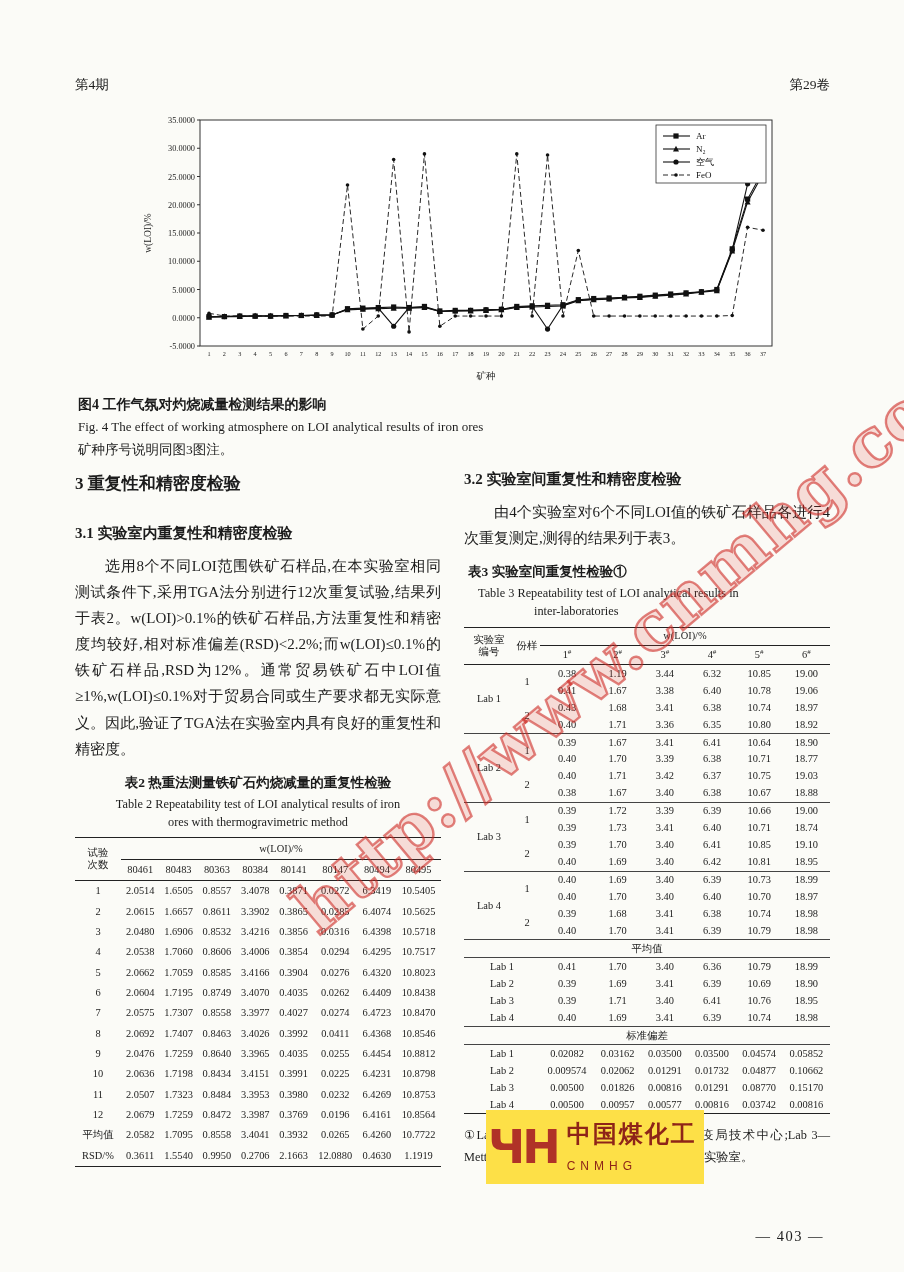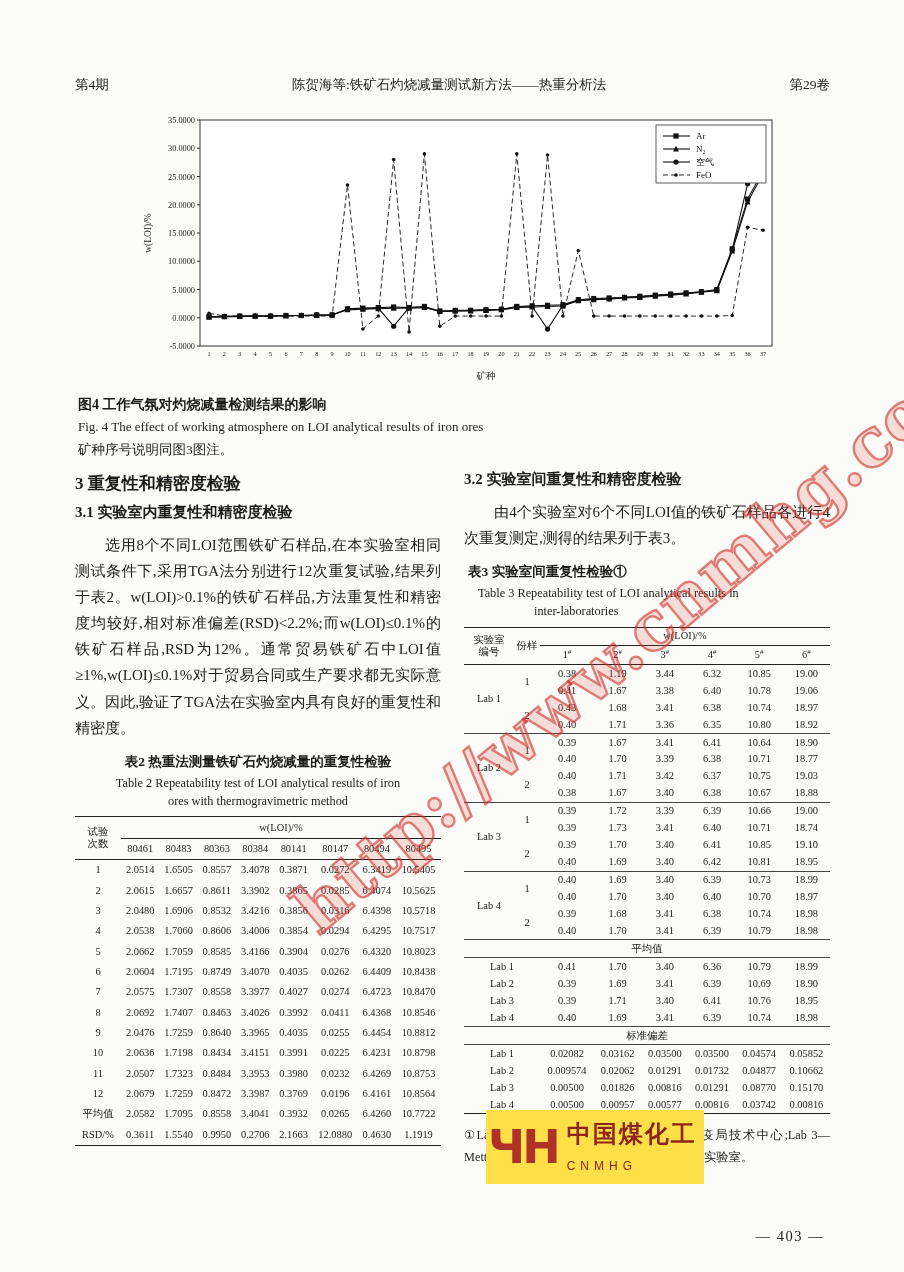--- a/index.html
+++ b/index.html
@@ -15,21 +15,21 @@
   .hdr span { white-space:nowrap; }
   .chart { position:absolute; top:112px; left:138px; width:644px; height:274px; }
   .figcap-cn { position:absolute; top:396px; left:78px; font-size:14px; font-weight:bold; }
   .figcap-en { position:absolute; top:419px; left:78px; font-size:13px; }
   .figcap-note { position:absolute; top:441px; left:78px; font-size:13.5px; }
 
   .col { position:absolute; top:470px; width:366px; }
   .col-left { left:75px; }
   .col-right { left:464px; }
 
-  .sec-h { font-size:17px; font-weight:bold; margin:2px 0 8px; }
+  .sec-h { font-size:17px; font-weight:bold; margin:2px 0 29px; }
   .sub-h { font-size:15px; font-weight:bold; margin:0 0 10px; }
   .body-p { font-size:15px; line-height:1.74; text-align:justify; text-indent:2em; margin:0 0 8px; }
 
   .tcap-cn { font-size:13.5px; font-weight:bold; text-align:center; margin:12px 0 4px; }
   .tcap-en { font-size:12.3px; text-align:center; line-height:1.45; }
   .col-right .tcap-cn { text-align:left; padding-left:4px; }
   .col-right .tcap-en { text-align:left; padding-left:14px; }
   .col-right .tcap-en + .tcap-en { padding-left:70px; }
 
   .dtable { border-collapse:collapse; width:100%; margin-top:6px; font-family:"Liberation Serif",serif; }
@@ -76,21 +76,20 @@
 
   .pageno { position:absolute; right:80px; top:1228px; font-size:14.5px; letter-spacing:1.5px; }
 </style>
 </head>
 <body>
 
 <div class="page">
 
   <div class="hdr">
     <span>第4期</span>
-    <span>陈贺海等:铁矿石灼烧减量测试新方法——热重分析法</span>
     <span>第29卷</span>
   </div>
 
   <div id="chart" class="chart"><svg width="644" height="274">
         <rect x="62" y="8" width="572" height="226" fill="#ffffff" stroke="#333" stroke-width="1"></rect>
         <line x1="59" y1="8" x2="62" y2="8" stroke="#333" stroke-width="1"></line>
         <text x="57" y="11" text-anchor="end" font-size="8.3" fill="#222">35.0000</text>
         <line x1="59" y1="36.25" x2="62" y2="36.25" stroke="#333" stroke-width="1"></line>
         <text x="57" y="39.25" text-anchor="end" font-size="8.3" fill="#222">30.0000</text>
         <line x1="59" y1="64.5" x2="62" y2="64.5" stroke="#333" stroke-width="1"></line>

